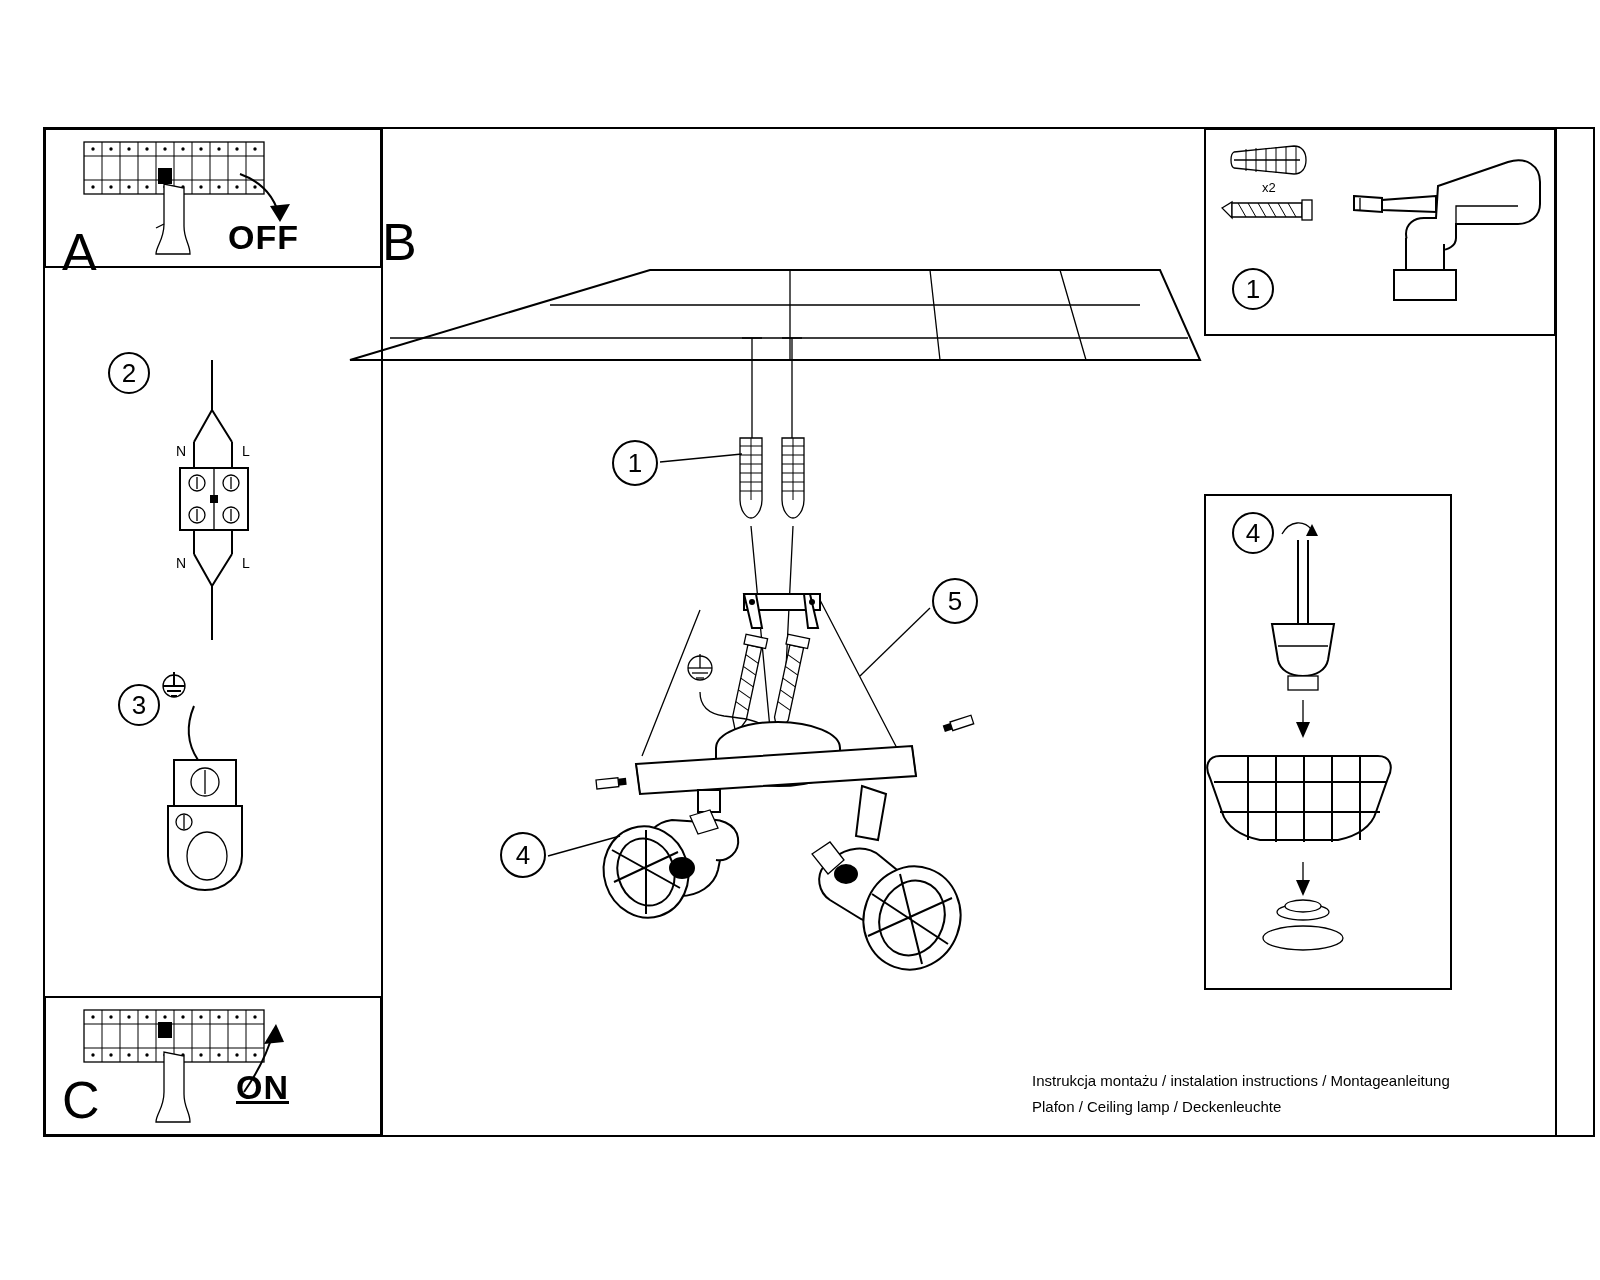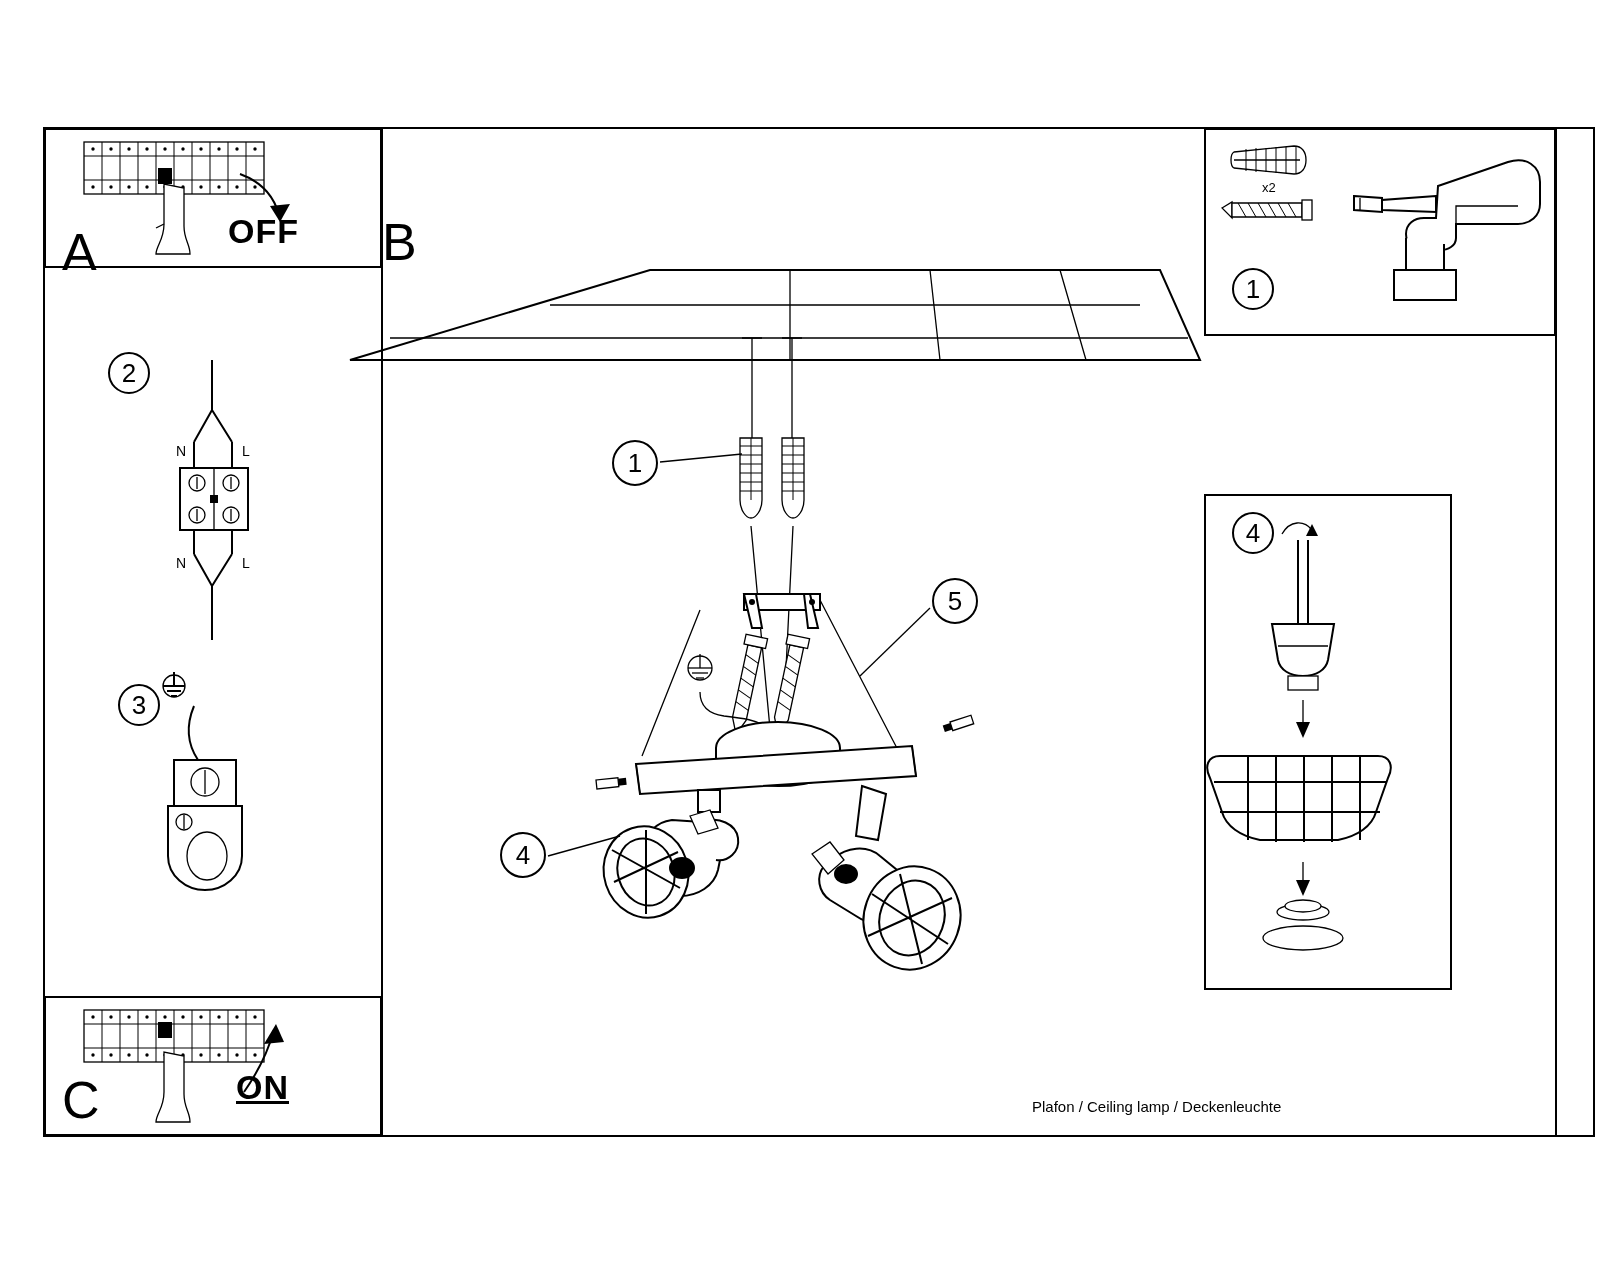--- a/index.html
+++ b/index.html
@@ -76,21 +76,21 @@
 
     <rect class="blk" x="114" y="40" width="14" height="16"></rect>
 
     <path class="stf1" d="M120 56 L120 96 C120 112 112 118 112 126 L146 126 C146 116 140 112 140 98 L140 60 Z"></path>
     <path class="stf1" d="M120 96 L112 100"></path>
 
     <path class="st" d="M196 46 C218 54 232 70 236 92"></path>
     <path class="blk" d="M236 94 L226 78 L246 76 Z"></path>
   </svg>
   <div class="lbl big-letter" style="left:62px;top:222px;">A</div>
-  <div class="lbl word" style="left:228px;top:212px;">OFF</div>
+  <div class="lbl word" style="left:228px;top:218px;">OFF</div>
 
   <div class="lbl big-letter" style="left:382px;top:212px;">B</div>
 
   <div class="num-circle" style="left:108px;top:352px;width:42px;height:42px;">
     <span>2</span>
   </div>
   <svg width="260" height="320" style="left:150px;top:340px;">
 
     <path class="st" d="M62 20 L62 70 M62 70 L44 102 M62 70 L82 102"></path>
     <path class="st" d="M44 102 L44 128 M82 102 L82 128"></path>
@@ -404,15 +404,16 @@
   </div>
   <div class="num-circle" style="left:500px;top:832px;width:46px;height:46px;">
     <span>4</span>
   </div>
   <svg width="1600" height="1280">
     <path class="st1" d="M660 462 L742 454"></path>
     <path class="st1" d="M930 608 L860 676"></path>
     <path class="st1" d="M548 856 L620 836"></path>
   </svg>
 
+  <div class="footer" style="left:1032px;top:1068px;">Instrukcja montażu / instalation instructions / Montageanleitung</div>
   <div class="footer" style="left:1032px;top:1094px;">Plafon / Ceiling lamp / Deckenleuchte</div>
 
 </div>
 
 </body></html>

